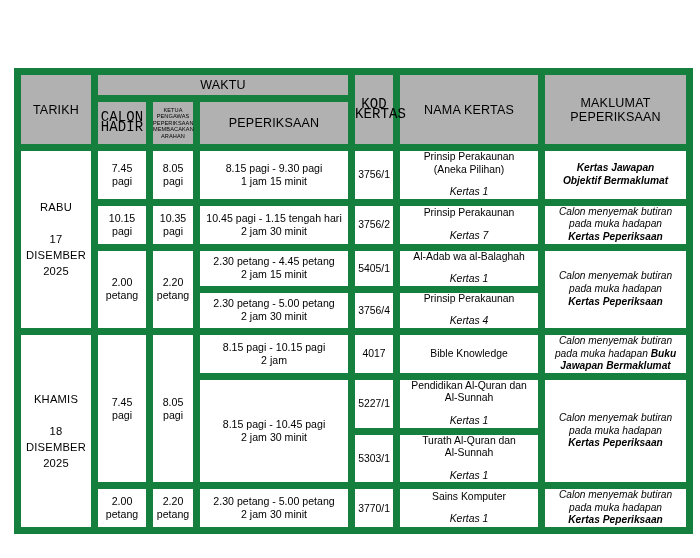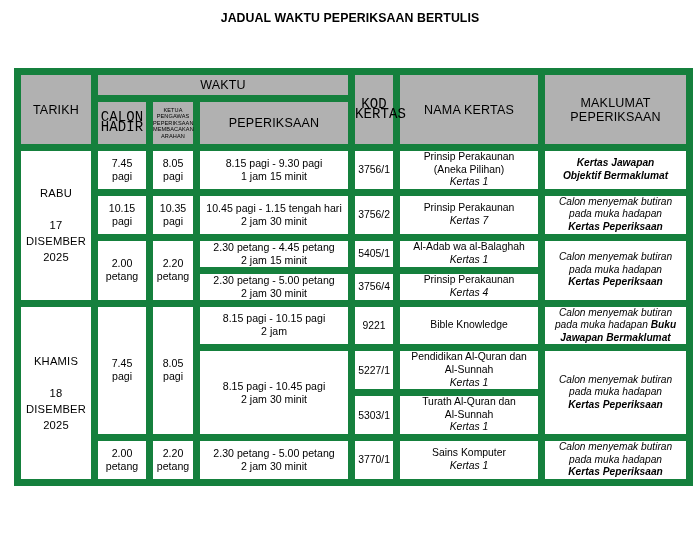--- a/index.html
+++ b/index.html
@@ -110,34 +110,33 @@
   .cell-nama {
     font-size: 10.4px;
     line-height: 12.6px;
   }
   .cell-mak {
     font-size: 10.2px;
     line-height: 12.6px;
     font-style: italic;
     padding: 4px 6px;
   }
-  .it { font-style: italic; }
+  .it { font-style: italic; margin-top: 10px; }
   .bi { font-style: italic; font-weight: bold; }
 
   
   .sec-top    { border-top: 2px solid #000 !important; }
   .day-gap    { line-height: 16px; }
 </style>
 </head>
 <body>
 
 <div class="page">
 
   <div class="title-block">
-    <div class="title-line">JADUAL WAKTU PEPERIKSAAN BERTULIS</div>
   </div>
 
   <div class="table-wrap">
     <table class="sched">
       <colgroup>
         <col class="c-tarikh">
           <col class="c-calon">
           <col class="c-ketua">
           <col class="c-pep">
         <col class="c-kod">
@@ -282,21 +281,21 @@
           <div>pagi</div>
         </td>
         <td class="cell cell-time sec-top" rowspan="3">
           <div>8.05</div>
           <div>pagi</div>
         </td>
         <td class="cell cell-time sec-top">
           <div>8.15 pagi - 10.15 pagi</div>
           <div>2 jam</div>
         </td>
-        <td class="cell cell-kod sec-top">9221</td>
+        <td class="cell cell-kod sec-top">4017</td>
         <td class="cell cell-nama sec-top">
           <div>Bible Knowledge</div>
         </td>
         <td class="cell cell-mak sec-top">
           <div>Calon menyemak butiran</div>
           <div><span>pada muka hadapan </span><span class="bi">Buku</span></div>
           <div class="bi">Jawapan Bermaklumat</div>
         </td>
       </tr>
 

